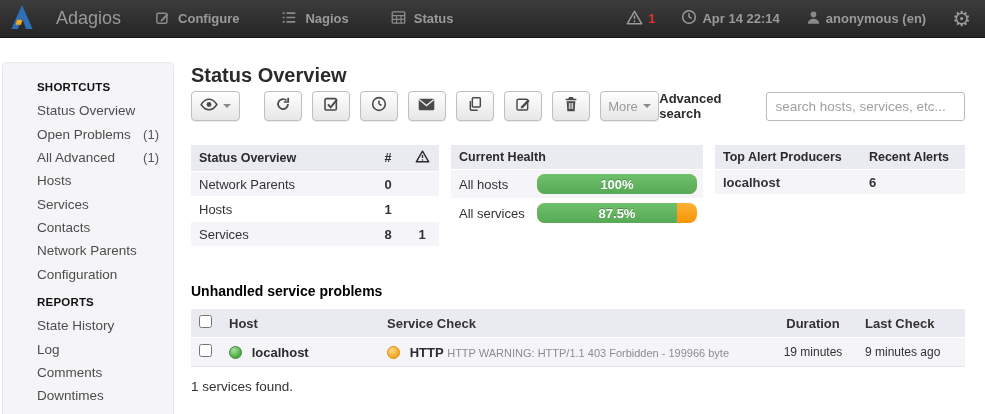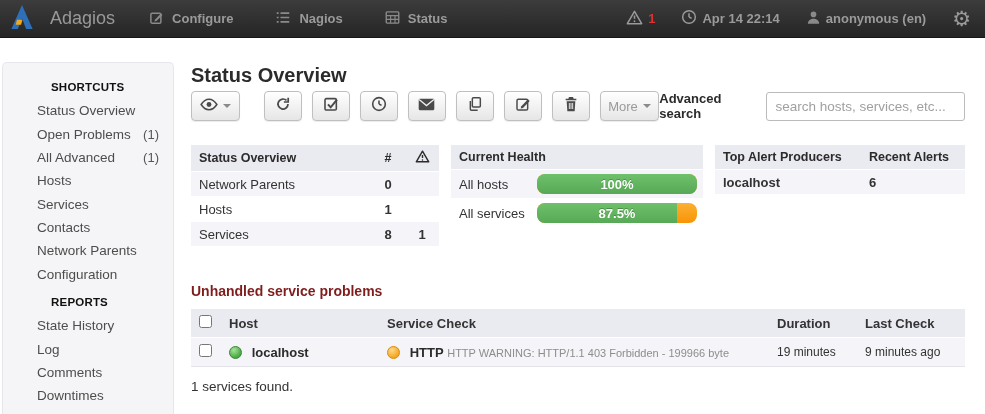--- a/index.html
+++ b/index.html
@@ -3,42 +3,42 @@
 <meta charset="utf-8">
 <style>
   * { margin:0; padding:0; box-sizing:border-box; }
   html,body { width:985px; height:414px; overflow:hidden; background:#fff;
     font-family:"Liberation Sans", sans-serif; color:#333; }
 
   
   .navbar { height:38px; display:flex; align-items:center;
     background:linear-gradient(#3c3c3c,#252525); border-bottom:1px solid #161616;
     padding:0 14px 0 10px; }
-  .brand { display:flex; align-items:center; gap:16px; margin-right:34px; cursor:pointer; }
+  .brand { display:flex; align-items:center; gap:22px; margin-right:34px; cursor:pointer; }
   .brand-text { font-size:18px; color:#999; }
   .nav-menu { display:flex; align-items:center; gap:42px; }
   .nav-item { display:flex; align-items:center; gap:8px; color:#9a9a9a;
     font-size:13px; font-weight:bold; cursor:pointer; }
   .nav-item svg { color:#8a8a8a; }
   .nav-right { margin-left:auto; display:flex; align-items:center; gap:26px; }
   .nav-status { display:flex; align-items:center; gap:5px; color:#9a9a9a;
     font-size:13px; font-weight:bold; cursor:pointer; }
   .alert-count { color:#e03030; font-weight:bold; font-size:13px; }
   .gear { color:#9a9a9a; font-size:21px; line-height:1; cursor:pointer; }
 
   
   .page { display:flex; align-items:flex-start; }
 
   
   .sidebar { width:178px; margin:24px 0 0 2px; min-height:352px;
     background:#f5f5f8; border:1px solid #e6e6ec; border-bottom:none;
     border-radius:5px 5px 0 0; padding:10px 14px 18px 34px; }
   .side-section { margin-bottom:10px; }
   .side-title { font-size:11.5px; font-weight:bold; color:#111;
-    letter-spacing:.2px; margin:8px 14px 6px; }
+    letter-spacing:.2px; margin:8px 0 6px; }
   .side-item { display:flex; justify-content:space-between; align-items:center;
     font-size:13.5px; color:#4d4d4d; padding:4.2px 0; cursor:pointer; }
   .side-count { color:#555; font-size:13px; }
 
   
   .main { flex:1; padding:14px 20px 0 17px; }
   .page-title { font-size:20px; font-weight:bold; color:#2b2b2b; margin:12px 0 0; }
 
   .toolbar-row { display:flex; align-items:center; margin-top:4px; }
   .btn { height:30px; min-width:38px; display:inline-flex; align-items:center;
@@ -76,28 +76,28 @@
 
   .pbar { position:relative; height:20px; border-radius:8px; overflow:hidden;
     background:linear-gradient(#fbb034,#f89406); }
   .pbar-fill { position:absolute; left:0; top:0; bottom:0;
     background:linear-gradient(#6ec06a,#57a957); border-radius:4px 0 0 4px; }
   .pbar-label { position:absolute; inset:0; display:flex; align-items:center;
     justify-content:center; color:#fff; font-weight:bold; font-size:13px;
     text-shadow:0 -1px 0 rgba(0,0,0,.25); }
 
   
-  .problems-title { font-size:14px; font-weight:bold; color:#7f1d1d; margin-top:36px; }
+  .problems-title { font-size:14px; font-weight:bold; color:#000000; margin-top:36px; }
   .t-problems { width:100%; margin-top:10px; }
   .t-problems th { background:#eaeaf1; text-align:left; font-size:13px;
     padding:6px 8px; border-bottom:1px solid #fff; }
   .t-problems td { background:#f4f4f9; padding:6px 8px; border-bottom:1px solid #e4e4ea; }
   .t-problems .chk-col { width:30px; }
   .t-problems .host-col { width:158px; }
-  .t-problems .dur-col { width:88px; font-size:12px; }
+  .t-problems .dur-col { width:88px; font-size:12px;text-align:center; }
   .t-problems .last-col { width:108px; font-size:12px; }
   .t-problems th.dur-col, .t-problems th.last-col { font-size:13px; }
   .dot { display:inline-block; width:13px; height:13px; border-radius:50%;
     vertical-align:-2px; margin-right:6px; }
   .dot-green { background:radial-gradient(circle at 35% 28%, #a9e29c, #49a942 70%);
     border:1px solid #3c8a38; }
   .dot-orange { background:radial-gradient(circle at 35% 28%, #ffd98a, #f5a623 70%);
     border:1px solid #d98e0b; }
   .host-name, .svc-name { font-weight:bold; color:#2b2b2b; cursor:pointer; }
   .svc-detail { font-size:11px; color:#8d8d8d; margin-left:0; }

